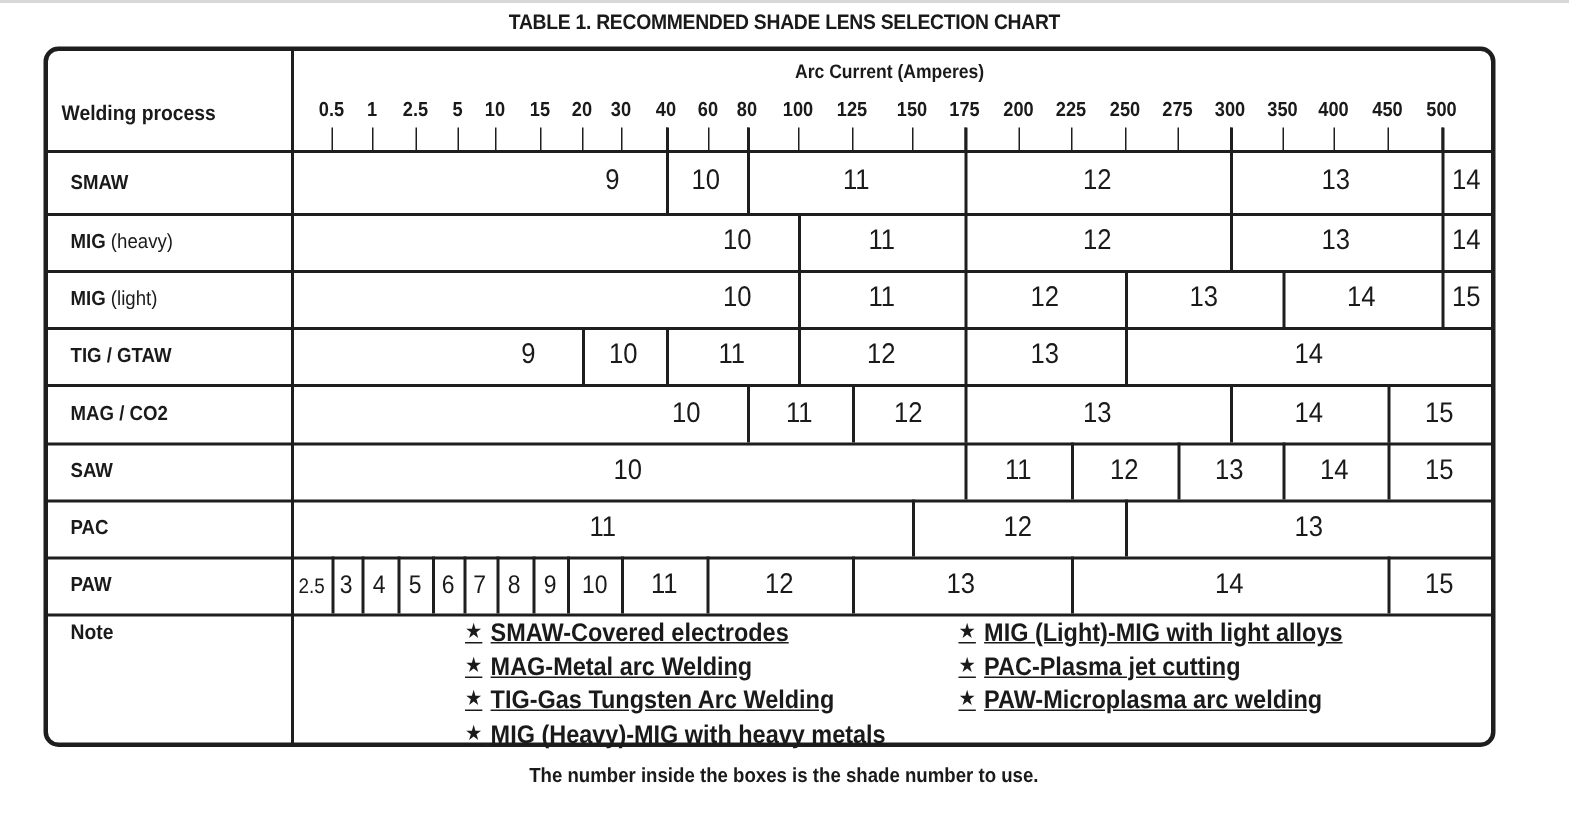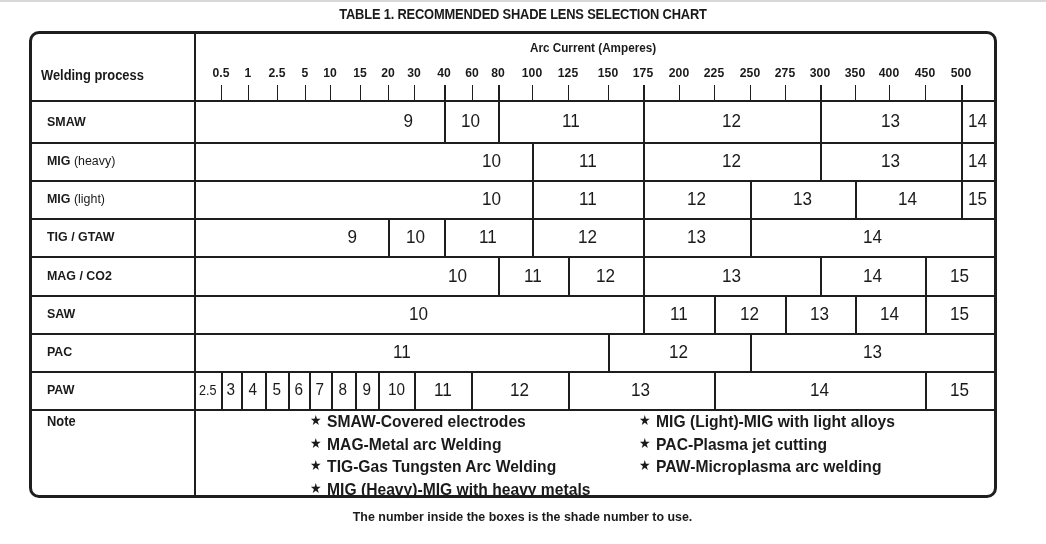--- a/index.html
+++ b/index.html
@@ -21,21 +21,21 @@
   .rowlabel { position:absolute; left:47px; font-weight:bold; font-size:13.5px; transform:scaleX(0.92); transform-origin:left; }
   .rowlabel .light { font-weight:normal; }
   .hdrlabel { position:absolute; left:41px; top:67px; font-weight:bold; font-size:14px; transform:scaleX(0.92); transform-origin:left; }
   .cell { position:absolute; display:flex; align-items:center; justify-content:center;
           font-size:19px; box-sizing:border-box; }
   .cell span { display:inline-block; transform:scaleX(0.9); }
   .cell.r { justify-content:flex-end; padding-right:30px; }
   .cell.sm { font-size:17px; }
   .cell.xs { font-size:14px; }
   .note-label { position:absolute; left:47px; top:413px; font-weight:bold; font-size:14px; transform:scaleX(0.92); transform-origin:left; }
-  .note-col { position:absolute; font-weight:bold; font-size:17px; line-height:21.5px; }
+  .note-col { position:absolute; font-weight:bold; font-size:17px; line-height:21.5px;text-decoration:underline; }
   .note-col div { white-space:nowrap; transform:scaleX(0.92); transform-origin:left; }
   .star { font-size:14px; margin-right:6px; position:relative; top:-2px; }
   .footer { position:absolute; left:0; width:1046px; top:509px; text-align:center; font-weight:bold; font-size:13.5px; }
   .footer span { display:inline-block; transform:scaleX(0.92); }
 </style>
 </head>
 <body>
 
 <div class="topline"></div>
 <div class="title">TABLE 1. RECOMMENDED SHADE LENS SELECTION CHART</div>

